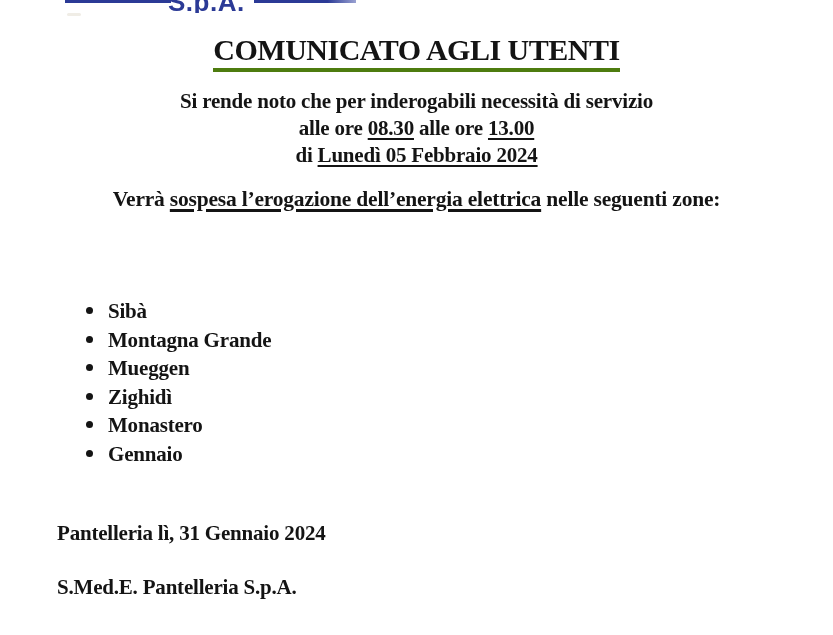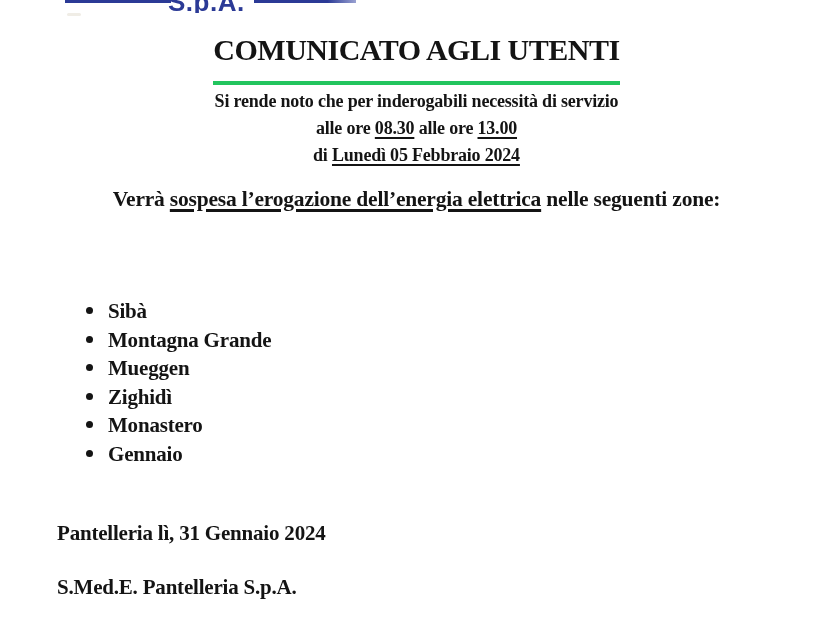--- a/index.html
+++ b/index.html
@@ -61,32 +61,32 @@
     position: absolute;
     left: 0; right: 0;
     top: 33px;
     text-align: center;
   }
   .title-text {
     display: inline-block;
     font-size: 30px;
     font-weight: 700;
     letter-spacing: -0.5px;
-    border-bottom: 4px solid #22c55e;
-    padding-bottom: 14px;
+    border-bottom: 4px solid #4d7c0f;
+    padding-bottom: 1px;
     white-space: nowrap;
   }
 
   
   .intro {
     position: absolute;
     left: 0; right: 0;
     top: 88px;
     text-align: center;
-    font-size: 18px;
+    font-size: 21px;
     font-weight: 700;
     line-height: 27px;
     letter-spacing: -0.2px;
   }
   .u2 {
     text-decoration-line: underline;
     text-decoration-thickness: 2px;
     text-underline-offset: 3px;
   }
 

